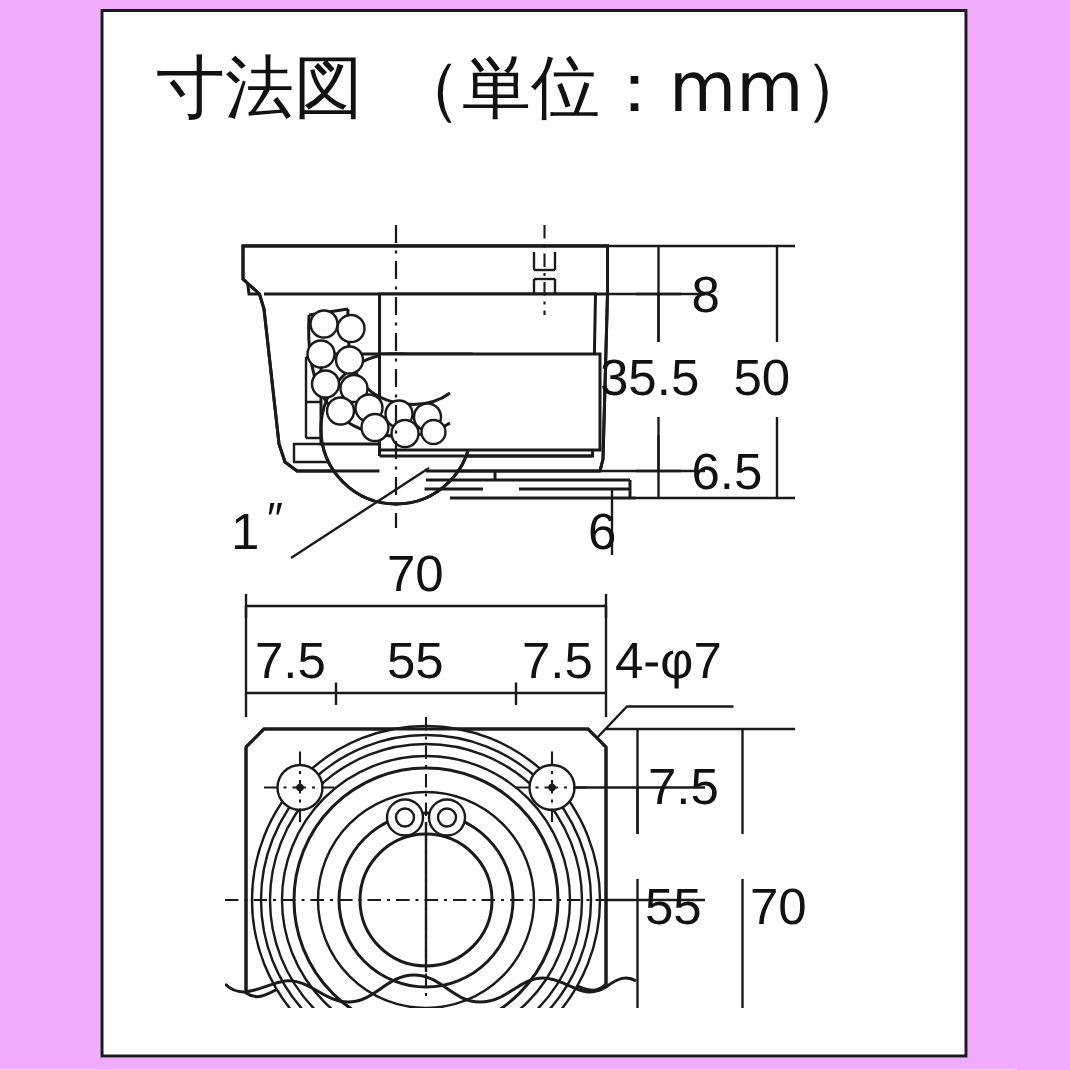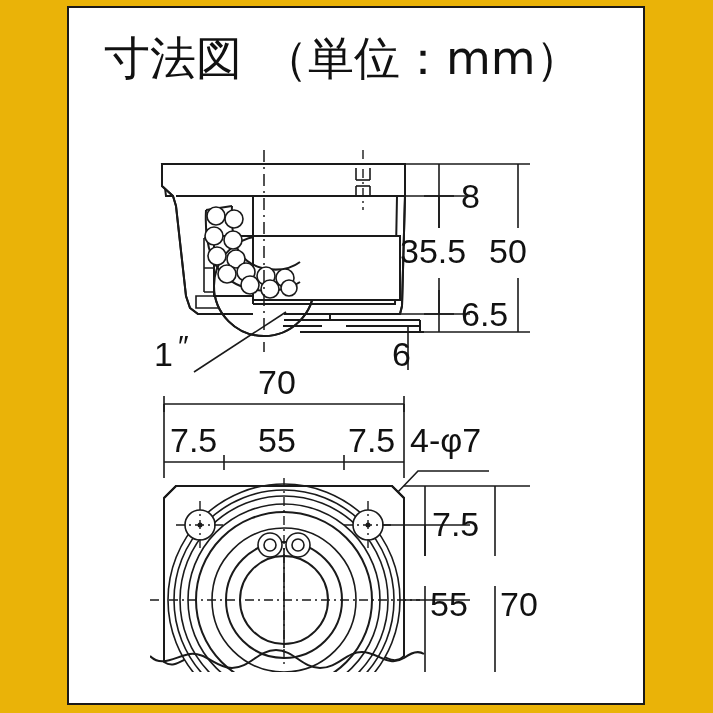--- a/index.html
+++ b/index.html
@@ -13,21 +13,21 @@
     height: 713px;
     font-family: "Liberation Sans", sans-serif;
     overflow: hidden;
     position: relative;
   }
   #page {
     position: absolute;
     left: 0; top: 0;
     width: 713px;
     height: 713px;
-    background: #eab308;
+    background: #f0abfc;
   }
   #frame {
     position: absolute;
     left: 67px;
     top: 6px;
     width: 578px;
     height: 699px;
     border: 2px solid #1a1a1a;
     box-sizing: border-box;
     background: #ffffff;

